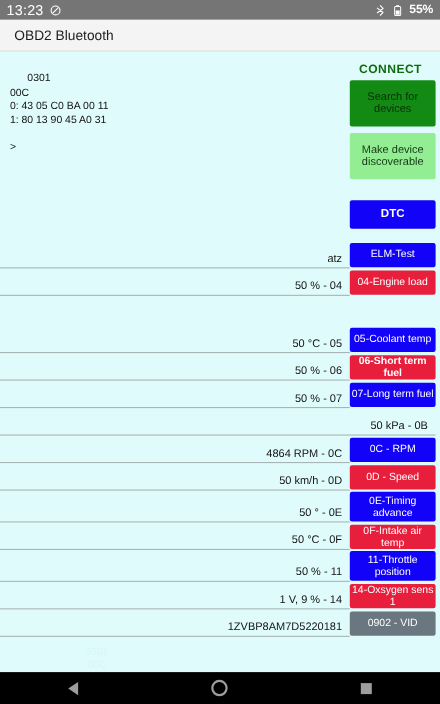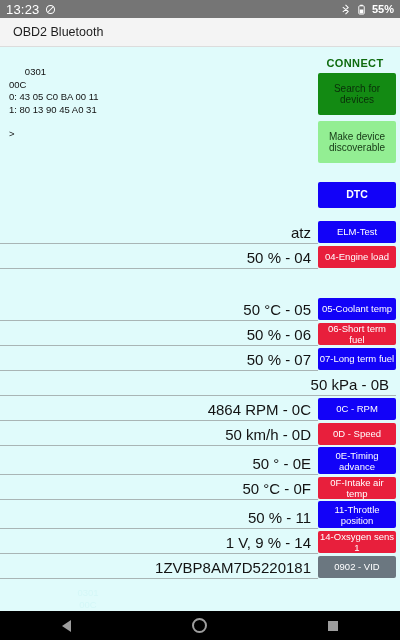--- a/index.html
+++ b/index.html
@@ -153,21 +153,21 @@
     position: relative;
     display: flex;
     align-items: center;
     justify-content: flex-end;
     padding-right: 4px;
     box-sizing: border-box;
   }
   .row-value {
     flex: 1 1 auto;
     text-align: right;
-    font-size: 15px;
+    font-size: 10px;
     color: #131313;
     padding-right: 7px;
     padding-bottom: 2px;
     align-self: flex-end;
     border-bottom: 1px solid #a9b5b5;
     height: 100%;
     display: flex;
     align-items: flex-end;
     justify-content: flex-end;
     box-sizing: border-box;
@@ -293,21 +293,21 @@
         <div class="row" style="height: 25px;">
           <div class="row-value">50 %  - 04</div>
           <button class="row-btn red" style="height: 22px;">04-Engine load</button>
         </div>
         <div class="row" style="height: 25px; margin-top: 27px;">
           <div class="row-value">50 °C  - 05</div>
           <button class="row-btn blue" style="height: 22px;">05-Coolant temp</button>
         </div>
         <div class="row" style="height: 25px;">
           <div class="row-value">50 %  - 06</div>
-          <button class="row-btn red" style="height: 22px;">06-Short term fuel</button>
+          <button class="row-btn red" style="height: 22px; font-weight: bold;">06-Short term fuel</button>
         </div>
         <div class="row" style="height: 25px;">
           <div class="row-value">50 %  - 07</div>
           <button class="row-btn blue" style="height: 22px;">07-Long term fuel</button>
         </div>
         <div class="row" style="height: 25px;">
           <div class="row-value">50 kPa  - 0B</div>
         </div>
         <div class="row" style="height: 25px;">
           <div class="row-value">4864 RPM  - 0C</div>

